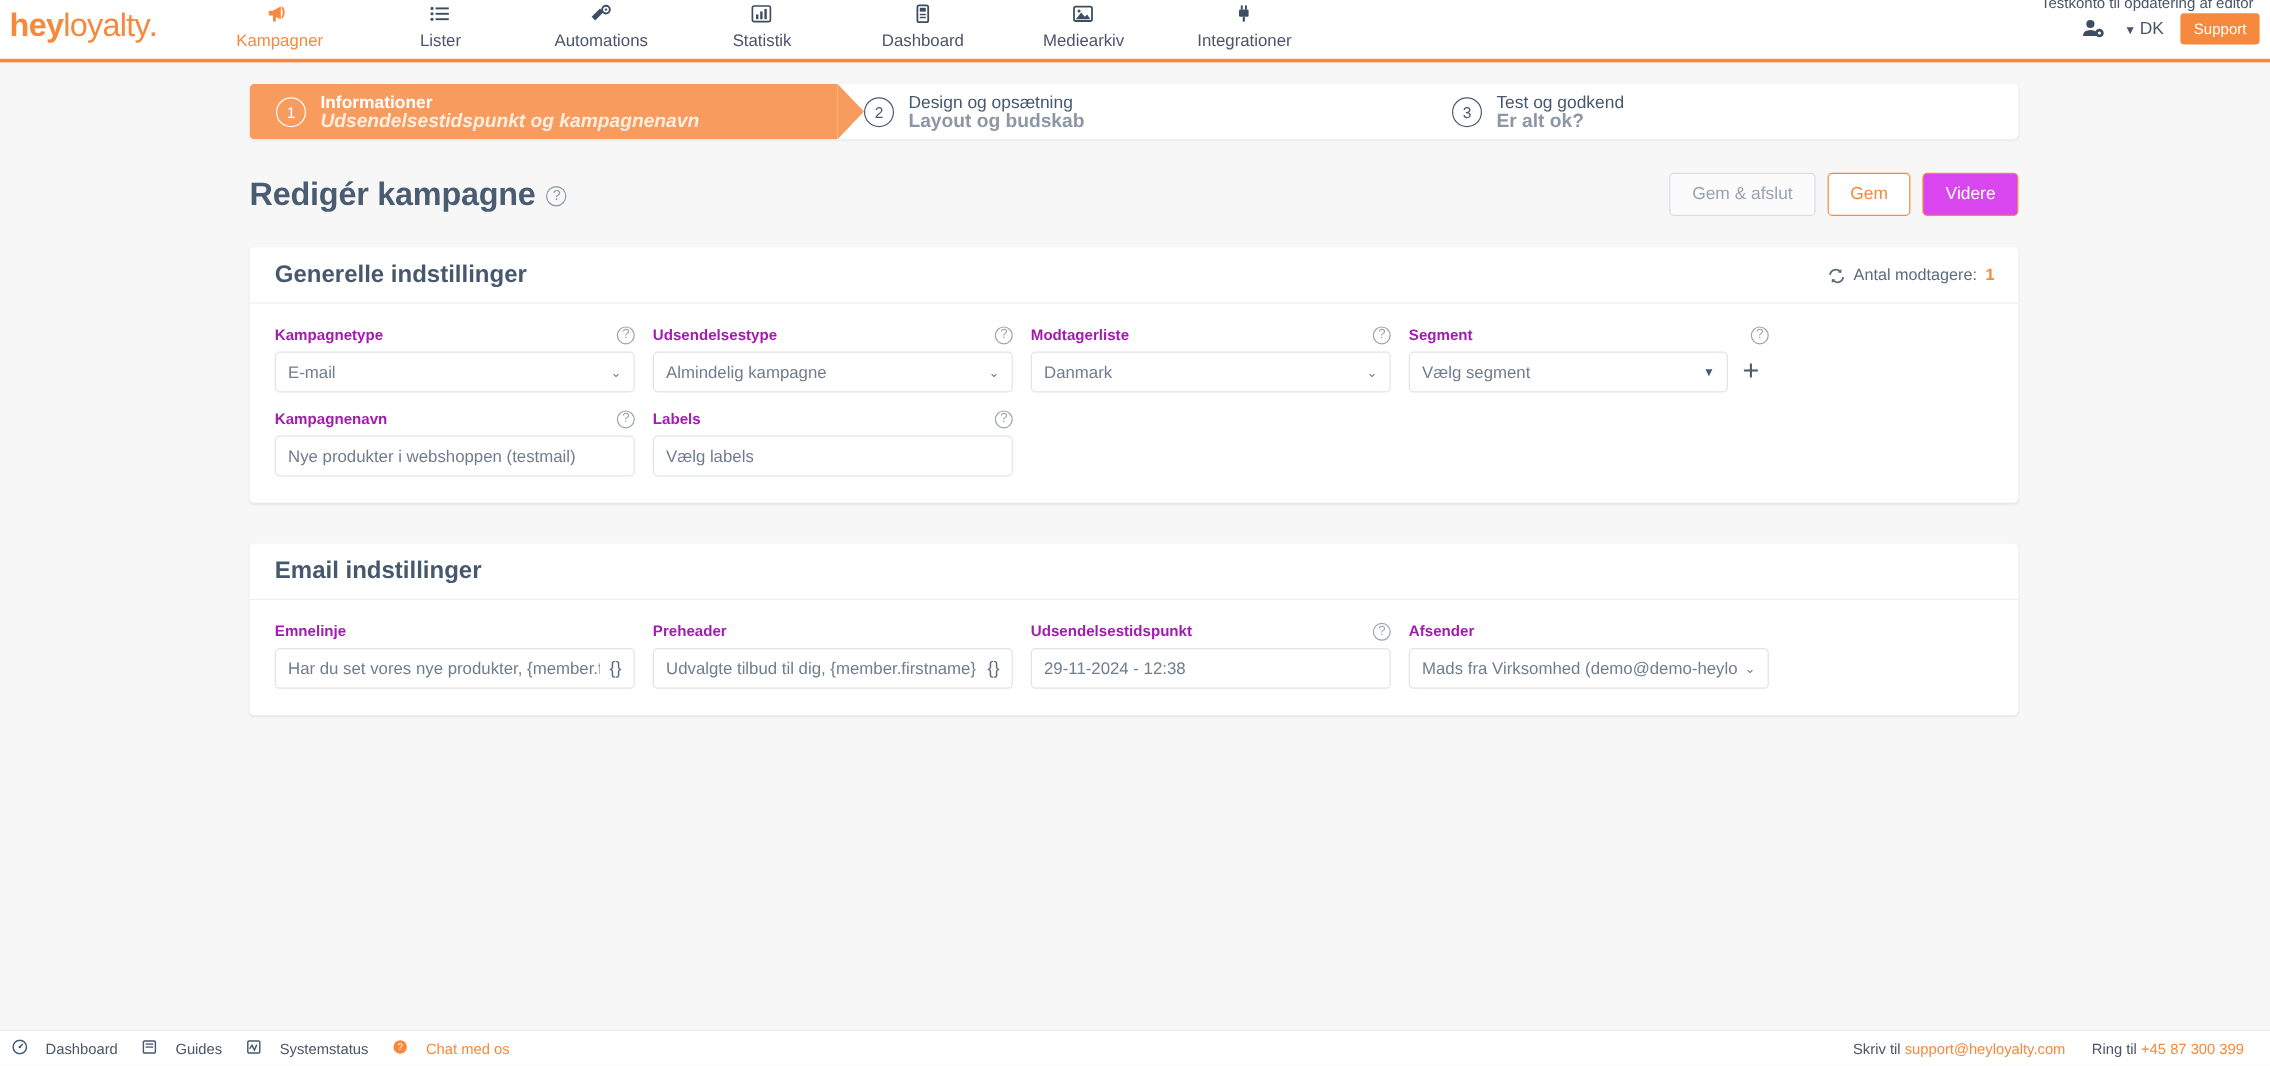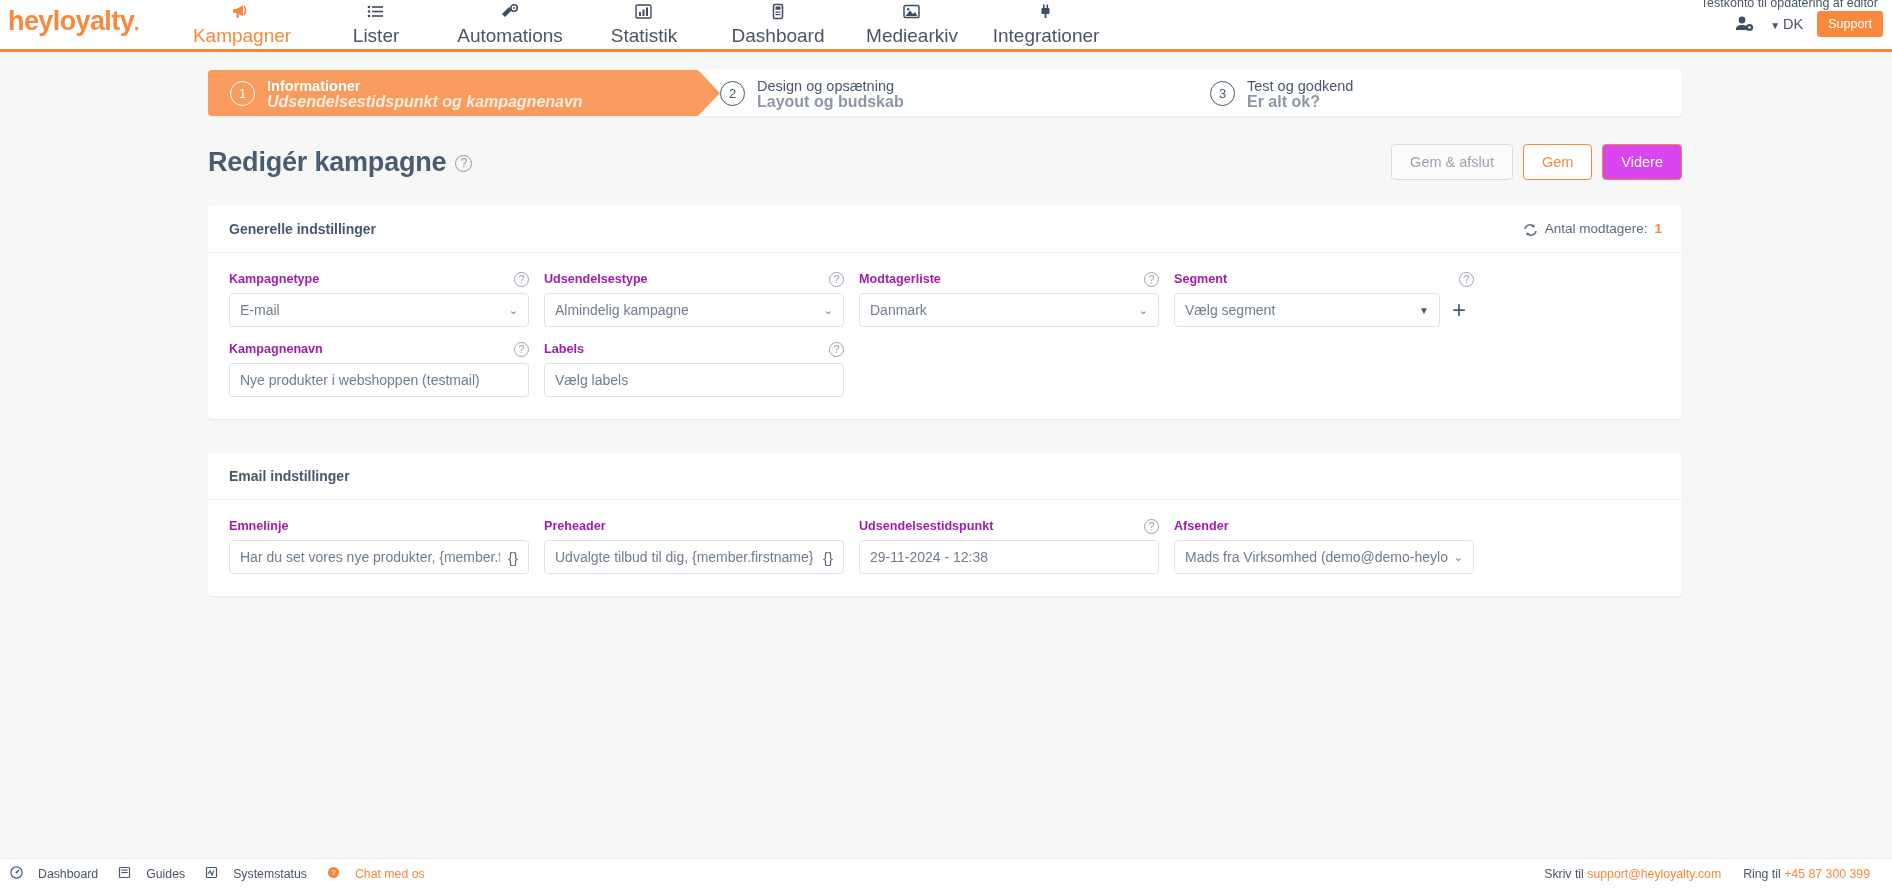--- a/index.html
+++ b/index.html
@@ -23,21 +23,21 @@
   }
   .logo {
     margin-left: 8px;
     margin-top: 6px;
     font-size: 27px;
     font-weight: 700;
     letter-spacing: -0.6px;
     color: #f6893d;
     white-space: nowrap;
   }
-  .logo .light { font-weight: 700; }
+  .logo .light { font-weight: 400; }
   .logo .dot { font-size: 20px; }
 
   .navitems {
     display: flex;
     align-items: flex-start;
     margin-left: 36px;
     height: 52px;
   }
   .navitem {
     width: 134px;
@@ -48,21 +48,21 @@
   }
   .navitem .ic {
     display: block;
     height: 22px;
     line-height: 22px;
     font-size: 17px;
     color: #3d4d63;
   }
   .navitem .lbl {
     display: block;
-    font-size: 19px;
+    font-size: 14px;
     margin-top: 3px;
     white-space: nowrap;
   }
   .navitem.active .lbl { color: #f6893d; }
   .navitem.active .ic { color: #f6893d; }
 
   .topright {
     position: absolute;
     right: 0px;
     top: 0px;
@@ -236,21 +236,21 @@
   }
   .card + .card { margin-top: 34px; }
   .card-head {
     height: 47px;
     display: flex;
     align-items: center;
     padding: 0 20px 0 21px;
     border-bottom: 1px solid #eceff3;
   }
   .card-title {
-    font-size: 14px;
+    font-size: 20px;
     font-weight: bold;
     color: #46586e;
   }
   .card-head-right {
     margin-left: auto;
     font-size: 13.5px;
     color: #5c6b80;
     display: flex;
     align-items: center;
     gap: 7px;

